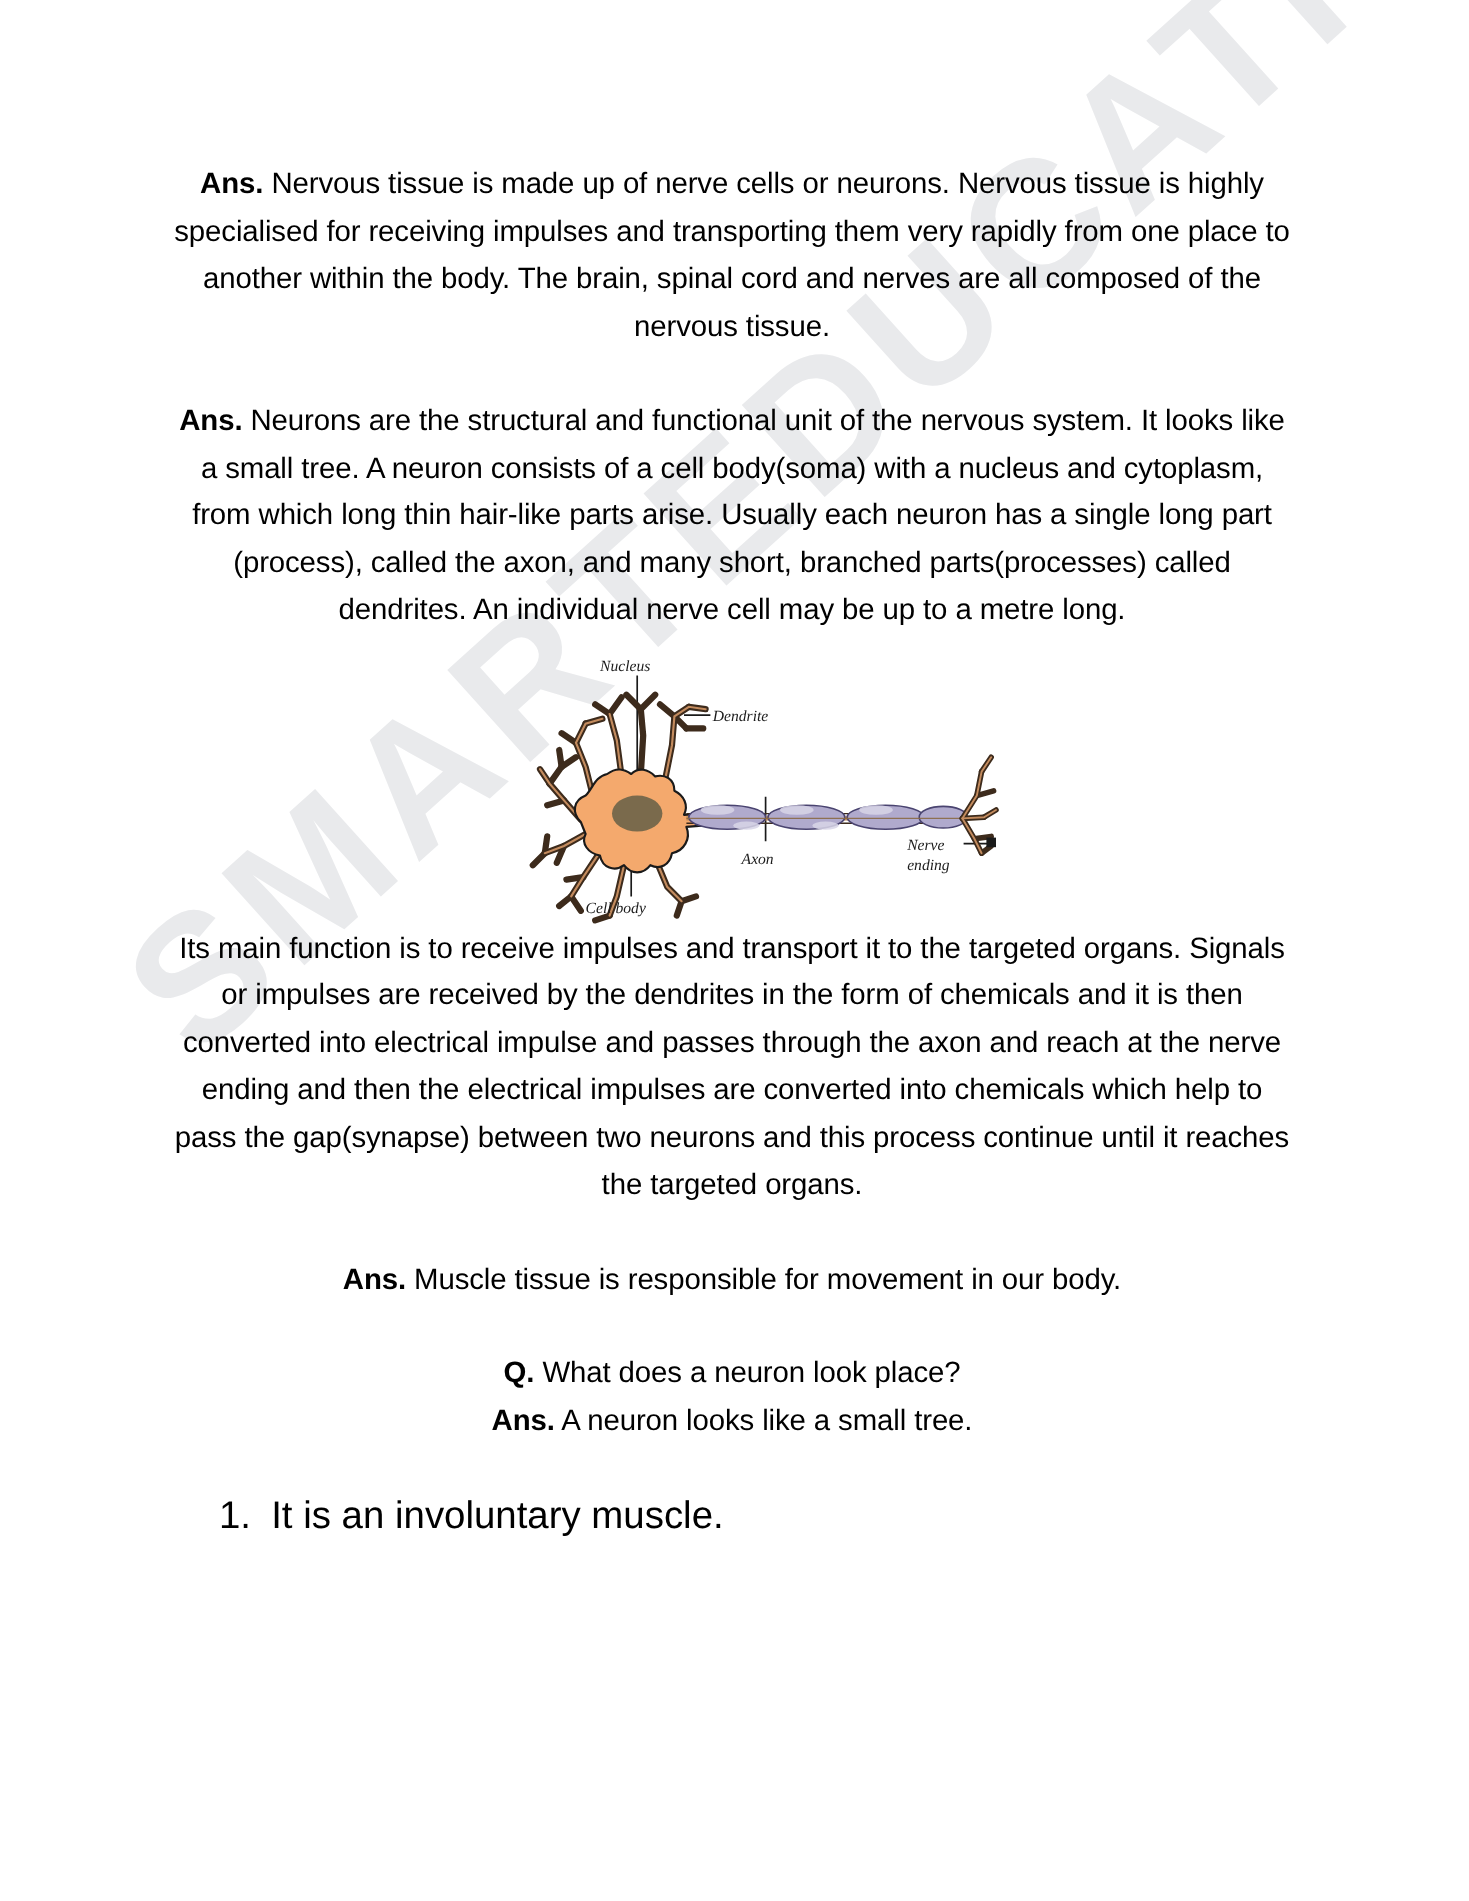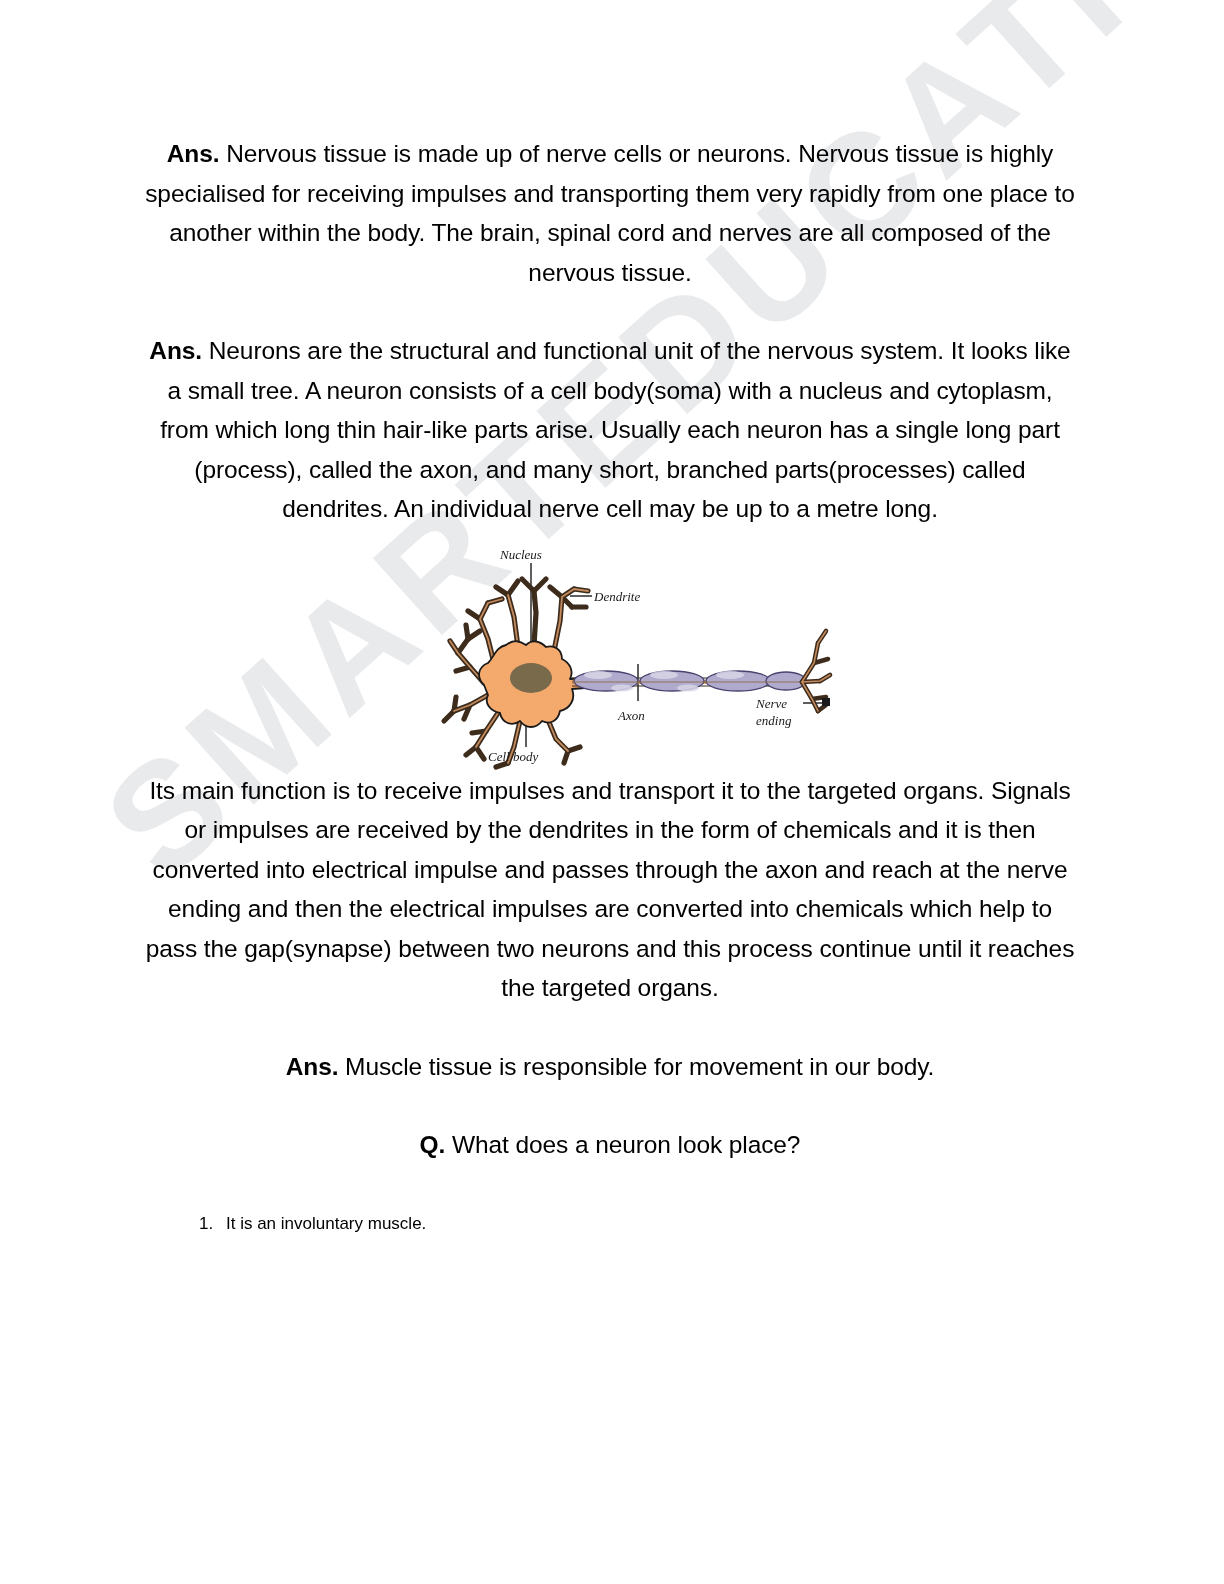--- a/index.html
+++ b/index.html
@@ -79,21 +79,21 @@
   }
   .figure svg {
     position: absolute;
     left: 282px;
     top: 0;
   }
 
   ol.features {
     margin: 0;
     padding: 0 0 0 78px;
-    font-size: 17px;
+    font-size: 32px;
     line-height: 39.5px;
   }
   ol.features li { padding-left: 8px; }
 </style>
 </head>
 <body>
 
 <div id="watermark">
   <div class="wm-text">SMARTEDUCATIONS</div>
 </div>
@@ -252,20 +252,21 @@
 
     <p class="para">Its main function is to receive impulses and transport it to the targeted organs. Signals or impulses are received by the dendrites in the form of chemicals and it is then converted into electrical impulse and passes through the axon and reach at the nerve ending and then the electrical impulses are converted into chemicals which help to pass the gap(synapse) between two neurons and this process continue until it reaches the targeted organs.</p>
 
     <div class="gap-md"></div>
 
     <p class="para"><span class="lbl">Ans.</span><span> Muscle tissue is responsible for movement in our body.</span></p>
 
     <div class="gap-md"></div>
 
     <p class="para"><span class="lbl">Q.</span><span> What does a neuron look place?</span></p>
+    <p class="para"><span class="lbl">Ans.</span><span> A neuron looks like a small tree.</span></p>
 
     <div class="gap-md"></div>
 
 
     <ol class="features">
       <li>It is an involuntary muscle.</li>
     </ol>
 
   </div>
 </div>

